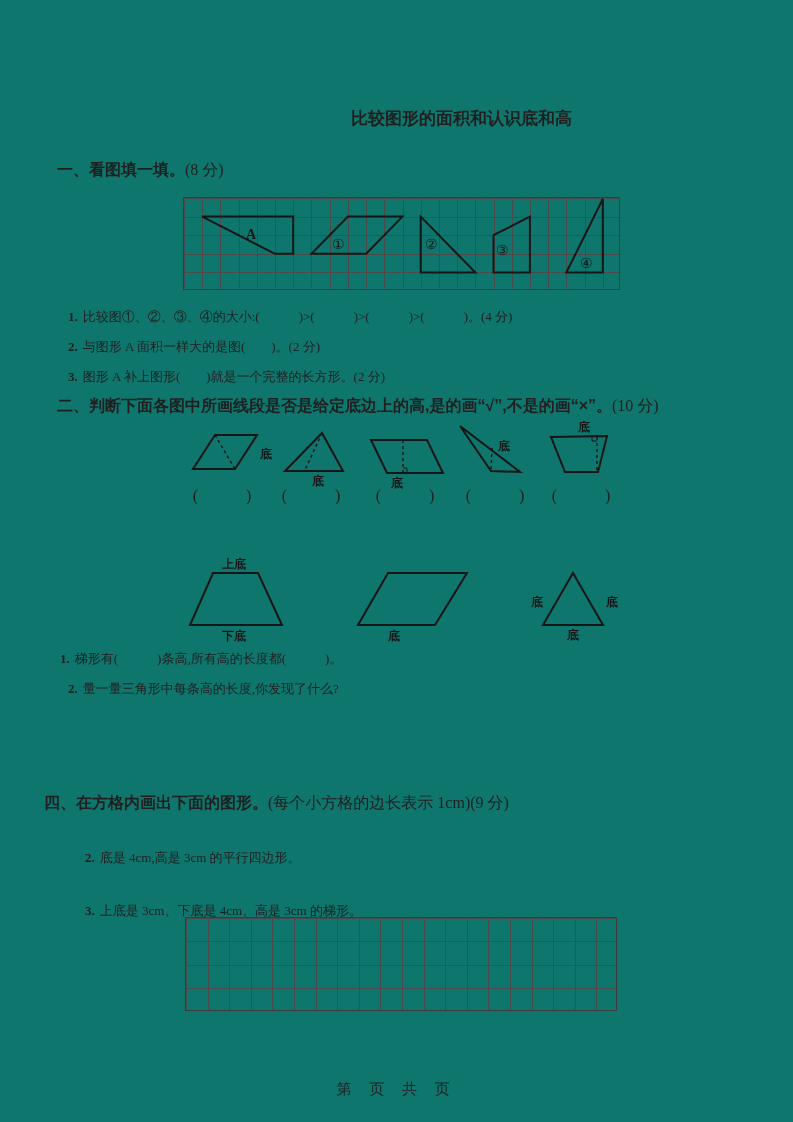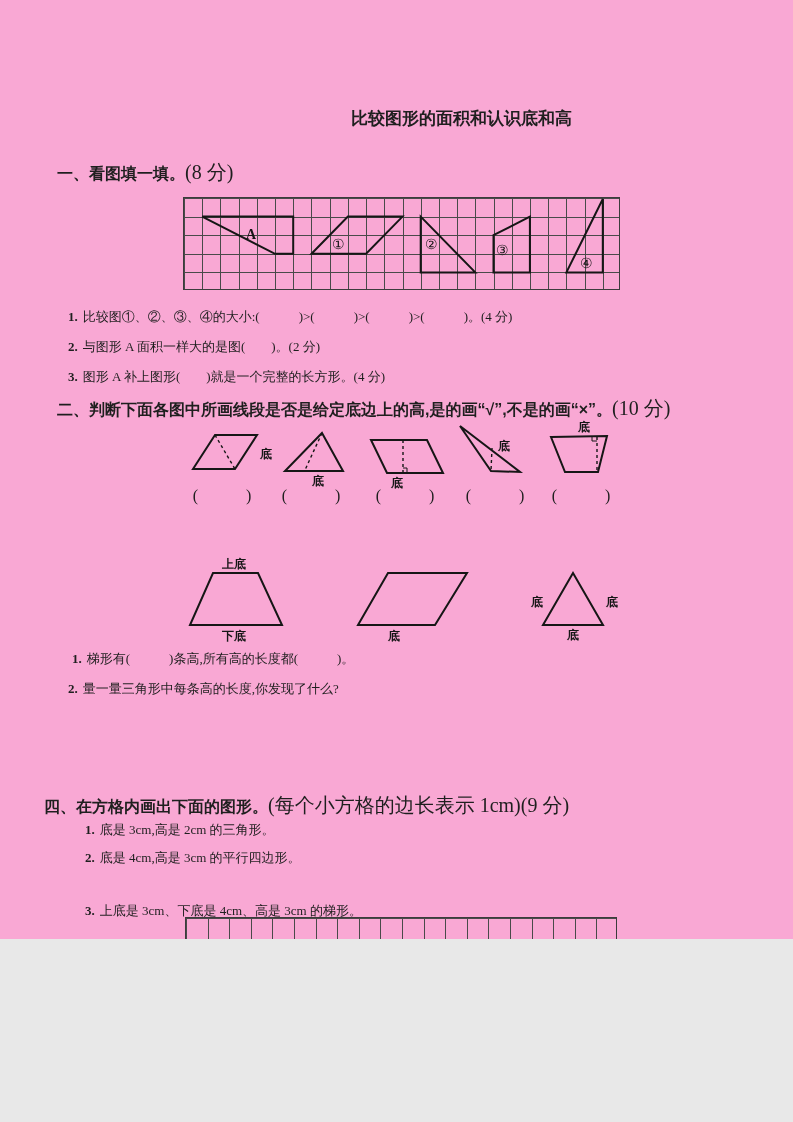--- a/index.html
+++ b/index.html
@@ -1,24 +1,24 @@
 <!DOCTYPE html>
 <html><head>
 <meta charset="utf-8">
 <style>
   html,body{margin:0;padding:0;background:#e8e8e8;}
   .page{
-    position:relative;width:793px;height:939px;margin:0 auto;background:#f9a8d4;
+    position:relative;width:793px;height:1122px;margin:0 auto;background:#0f766e;
     font-family:"Liberation Serif","DejaVu Serif",serif;color:#1f1f1f;overflow:hidden;text-decoration:underline;
   }
   .abs{position:absolute;line-height:1.25;}
   .title{font-family:"Liberation Sans","DejaVu Sans",sans-serif;font-weight:700;font-size:17px;text-align:center;}
   .sec-heading{font-size:16px;white-space:nowrap;}
   .sec-heading .bold{font-family:"Liberation Sans","DejaVu Sans",sans-serif;font-weight:700;}
-  .sec-heading .pts{font-size:20px;}
+  .sec-heading .pts{font-size:16px;}
   .qline{font-size:13px;white-space:nowrap;}
   .qline .qnum{font-weight:700;margin-right:5px;}
   .grid-box{
     position:absolute;border:1px solid #3c3c3c;box-sizing:border-box;
   }
   .grid-bg-1{
     background:
       repeating-linear-gradient(to right,#4a4a4a 0 1px,transparent 1px 18.21px),
       repeating-linear-gradient(to bottom,#4a4a4a 0 1px,transparent 1px 18.6px);
   }
@@ -63,21 +63,21 @@
     </svg>
   </div>
 
   <div class="abs qline" style="left:68px;top:309px;">
     <span class="qnum">1.</span><span>比较图①、②、③、④的大小:(　　　)&gt;(　　　)&gt;(　　　)&gt;(　　　)。(4 分)</span>
   </div>
   <div class="abs qline" style="left:68px;top:339px;text-align:center;">
     <span class="qnum">2.</span><span>与图形 A 面积一样大的是图(　　)。(2 分)</span>
   </div>
   <div class="abs qline" style="left:68px;top:369px;">
-    <span class="qnum">3.</span><span>图形 A 补上图形(　　)就是一个完整的长方形。(4 分)</span>
+    <span class="qnum">3.</span><span>图形 A 补上图形(　　)就是一个完整的长方形。(2 分)</span>
   </div>
 
   <div class="abs sec-heading" style="left:57px;top:396px;">
     <span class="bold">二、判断下面各图中所画线段是否是给定底边上的高,是的画“√”,不是的画“×”。</span><span class="pts">(10 分)</span>
   </div>
 
   <svg class="abs" style="left:188px;top:430px;" width="95" height="45">
     <polygon class="shape" points="5,39 27,5 69,5 47,39"></polygon>
     <line class="dash" x1="27" y1="5" x2="47" y2="39"></line>
     <text class="blabel" x="72" y="28">底</text>
@@ -127,34 +127,31 @@
     <text class="blabel" x="40" y="76" text-anchor="middle">底</text>
   </svg>
 
   <svg class="abs" style="left:528px;top:562px;" width="94" height="80">
     <polygon class="shape" points="45,11 75,63 15,63"></polygon>
     <text class="blabel" x="9" y="44" text-anchor="middle">底</text>
     <text class="blabel" x="84" y="44" text-anchor="middle">底</text>
     <text class="blabel" x="45" y="77" text-anchor="middle">底</text>
   </svg>
 
-  <div class="abs qline" style="left:72px;top:651px;">
+  <div class="abs qline" style="left:60px;top:651px;">
     <span class="qnum">1.</span><span>梯形有(　　　)条高,所有高的长度都(　　　)。</span>
   </div>
   <div class="abs qline" style="left:68px;top:681px;">
     <span class="qnum">2.</span><span>量一量三角形中每条高的长度,你发现了什么?</span>
   </div>
 
   <div class="abs sec-heading" style="left:44px;top:793px;">
     <span class="bold">四、在方格内画出下面的图形。</span><span class="pts">(每个小方格的边长表示 1cm)(9 分)</span>
   </div>
 
-  <div class="abs qline" style="left:85px;top:822px;">
-    <span class="qnum">1.</span><span>底是 3cm,高是 2cm 的三角形。</span>
-  </div>
   <div class="abs qline" style="left:85px;top:850px;">
     <span class="qnum">2.</span><span>底是 4cm,高是 3cm 的平行四边形。</span>
   </div>
   <div class="abs qline" style="left:85px;top:879px;margin-top:24px;">
     <span class="qnum">3.</span><span>上底是 3cm、下底是 4cm、高是 3cm 的梯形。</span>
   </div>
 
   <div class="grid-box grid-bg-2" style="left:185px;top:917px;width:432px;height:94px;"></div>
 
   <div class="abs footer" style="left:0;top:1080px;">第 页 共 页</div>

